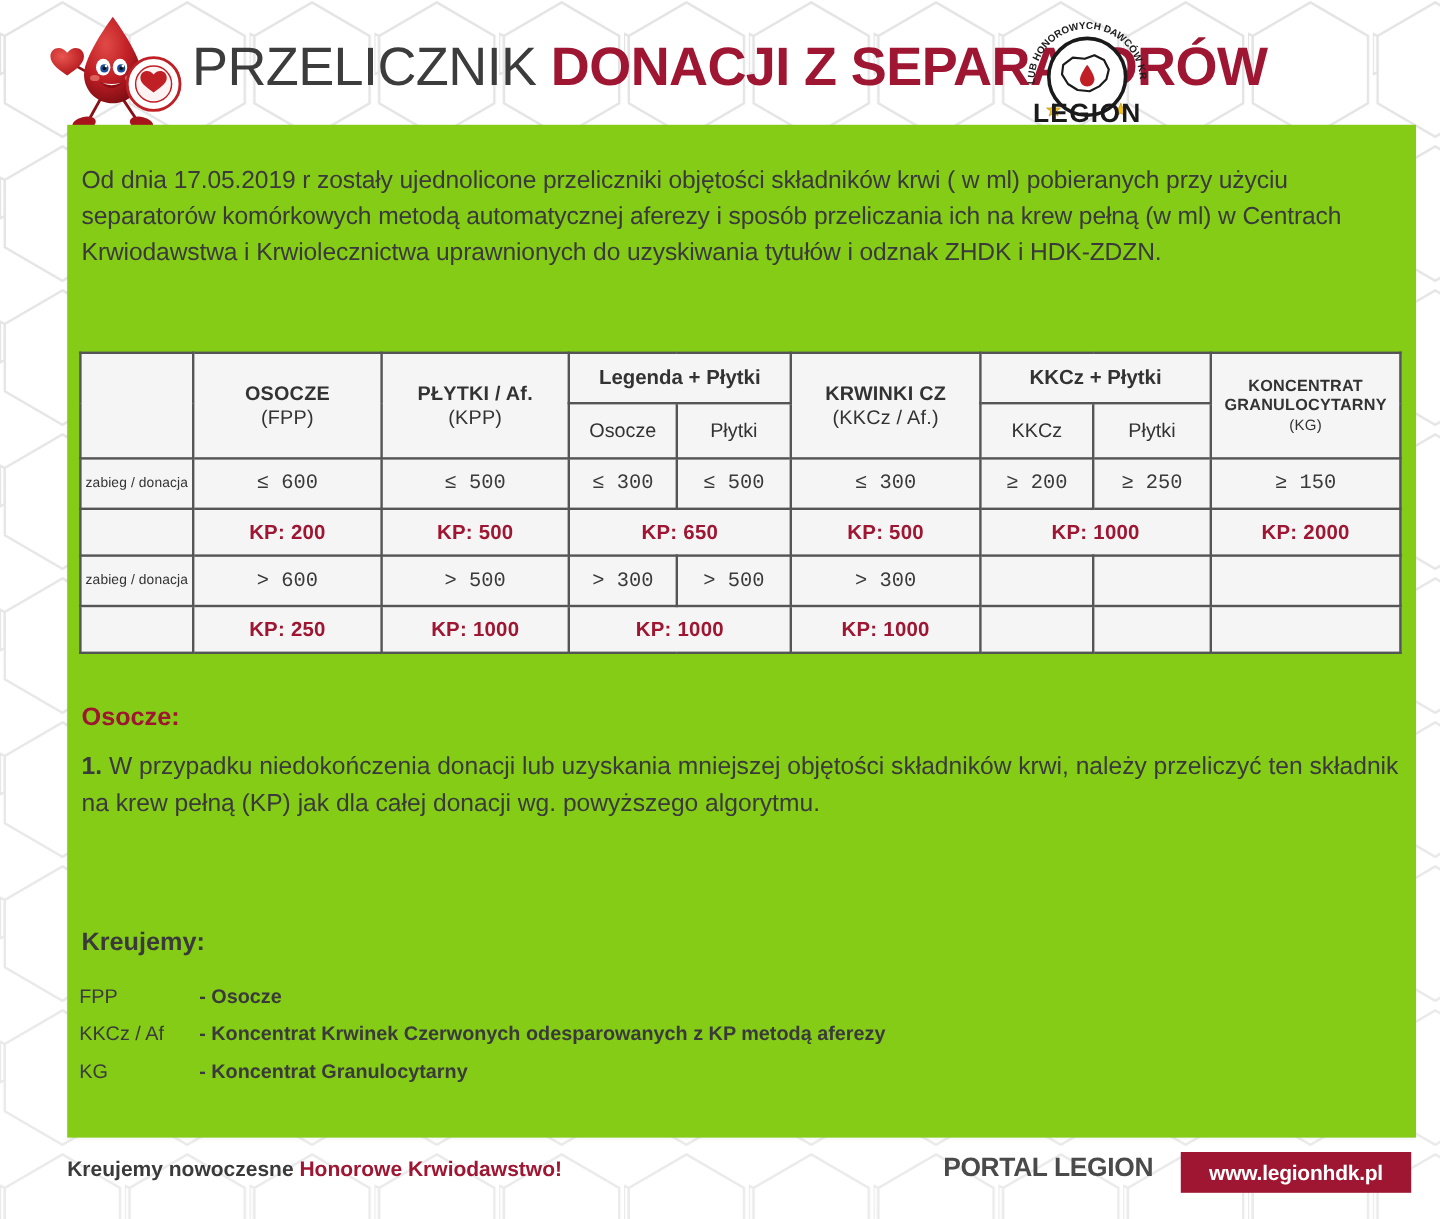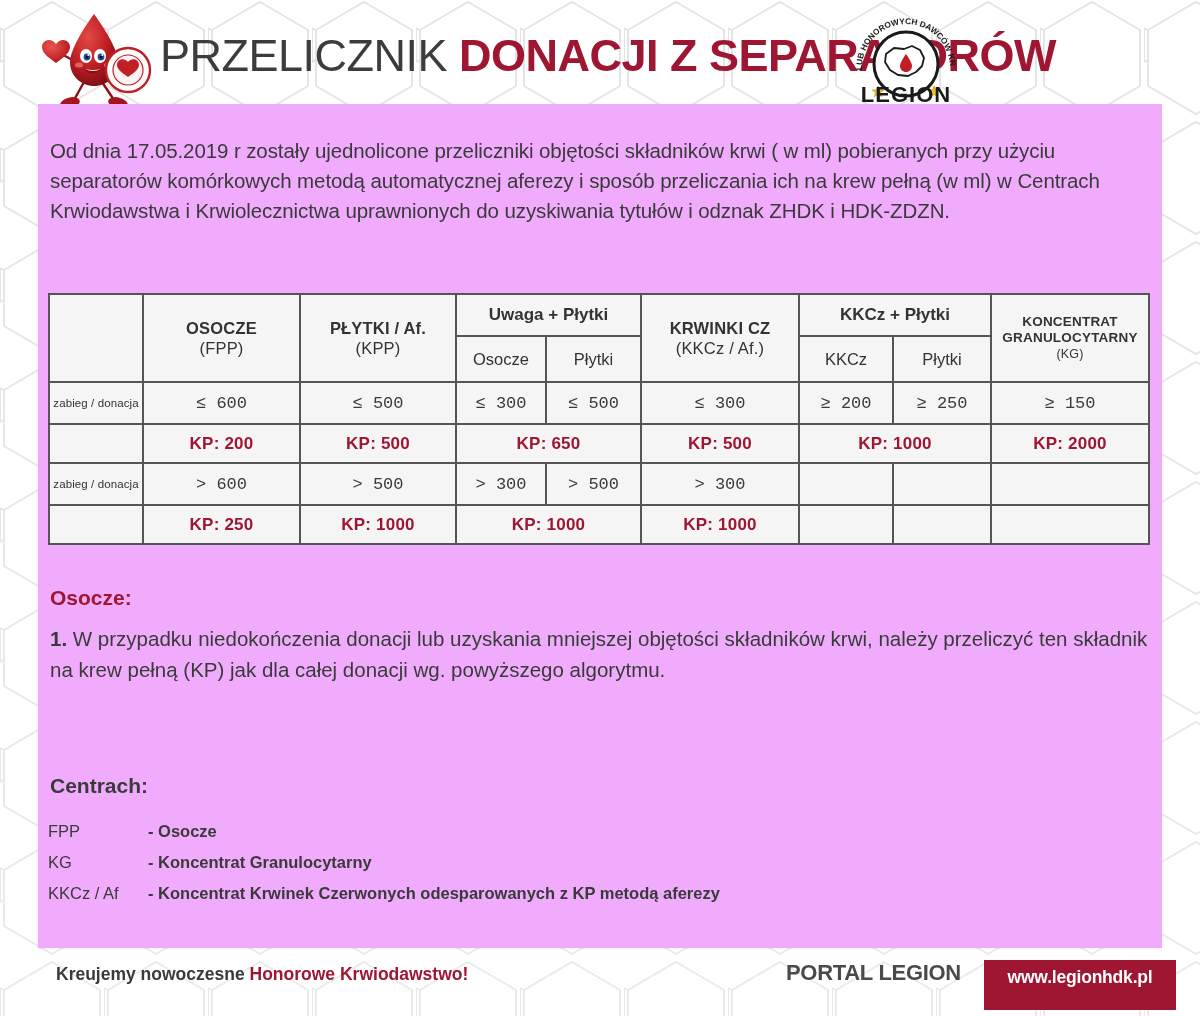--- a/index.html
+++ b/index.html
@@ -67,25 +67,25 @@
     position: absolute;
     right: 18px;
     top: 8px;
     width: 112px;
     height: 96px;
   }
 
   
   .panel {
     position: absolute;
-    left: 38px;
+    left: 56px;
     top: 104px;
     width: 1124px;
     height: 844px;
-    background: #f0abfc;
+    background: #84cc16;
     box-shadow: 0 1px 3px rgba(0,0,0,0.05);
   }
 
   
   .intro {
     position: absolute;
     left: 12px;
     top: 32px;
     width: 1100px;
     font-size: 20.5px;
@@ -208,21 +208,21 @@
     font-size: 22px;
     color: #4a4a4a;
     letter-spacing: -.3px;
     white-space: nowrap;
   }
   .footer-url {
     position: absolute;
     left: 968px;
     top: 8px;
     width: 192px;
-    height: 50px;
+    height: 34px;
     line-height: 34px;
     background: #9e1632;
     color: #ffffff;
     text-align: center;
     font-size: 17.5px;
     letter-spacing: -.2px;
   }
 </style>
 </head>
 <body>
@@ -340,21 +340,21 @@
             <tr>
           <td class="nb" rowspan="2"></td>
           <td rowspan="2" class="hd-main">
             <div>OSOCZE</div>
             <div class="hd-sub">(FPP)</div>
           </td>
           <td rowspan="2" class="hd-main">
             <div>PŁYTKI / Af.</div>
             <div class="hd-sub">(KPP)</div>
           </td>
-          <td colspan="2" class="hd-group" style="height:42px">Uwaga + Płytki</td>
+          <td colspan="2" class="hd-group" style="height:42px">Legenda + Płytki</td>
           <td rowspan="2" class="hd-main">
             <div>KRWINKI CZ</div>
             <div class="hd-sub">(KKCz / Af.)</div>
           </td>
           <td colspan="2" class="hd-group" style="height:42px">KKCz + Płytki</td>
           <td rowspan="2" class="hd-small">
             <div>KONCENTRAT</div>
             <div>GRANULOCYTARNY</div>
             <div class="kg">(KG)</div>
           </td>
@@ -411,30 +411,30 @@
           <td class="nb"></td>
           <td class="nb"></td>
         </tr>
       </tbody>
         </table>
     </div>
 
     <div class="uwaga-title">Osocze:</div>
     <p class="uwaga-1"><b>1.</b><span> W przypadku niedokończenia donacji lub uzyskania mniejszej objętości składników krwi, należy przeliczyć ten składnik na krew pełną (KP) jak dla całej donacji wg. powyższego algorytmu.</span></p>
 
-    <div class="legend-title">Centrach:</div>
+    <div class="legend-title">Kreujemy:</div>
     <div class="legend-list">
       <div class="legend-row">
         <span class="legend-abbr">FPP</span><span class="legend-desc">- Osocze</span>
       </div>
       <div class="legend-row">
-        <span class="legend-abbr">KG</span><span class="legend-desc">- Koncentrat Granulocytarny</span>
+        <span class="legend-abbr">KKCz / Af</span><span class="legend-desc">- Koncentrat Krwinek Czerwonych odesparowanych z KP metodą aferezy</span>
       </div>
       <div class="legend-row">
-        <span class="legend-abbr">KKCz / Af</span><span class="legend-desc">- Koncentrat Krwinek Czerwonych odesparowanych z KP metodą aferezy</span>
+        <span class="legend-abbr">KG</span><span class="legend-desc">- Koncentrat Granulocytarny</span>
       </div>
     </div>
   </div>
 
   <div class="footer">
     <div class="footer-left">
       <span>Kreujemy nowoczesne </span><span class="fl-red">Honorowe Krwiodawstwo!</span>
     </div>
     <div class="footer-portal">PORTAL LEGION</div>
     <a class="footer-url" href="#" style="text-decoration:none;">www.legionhdk.pl</a>

